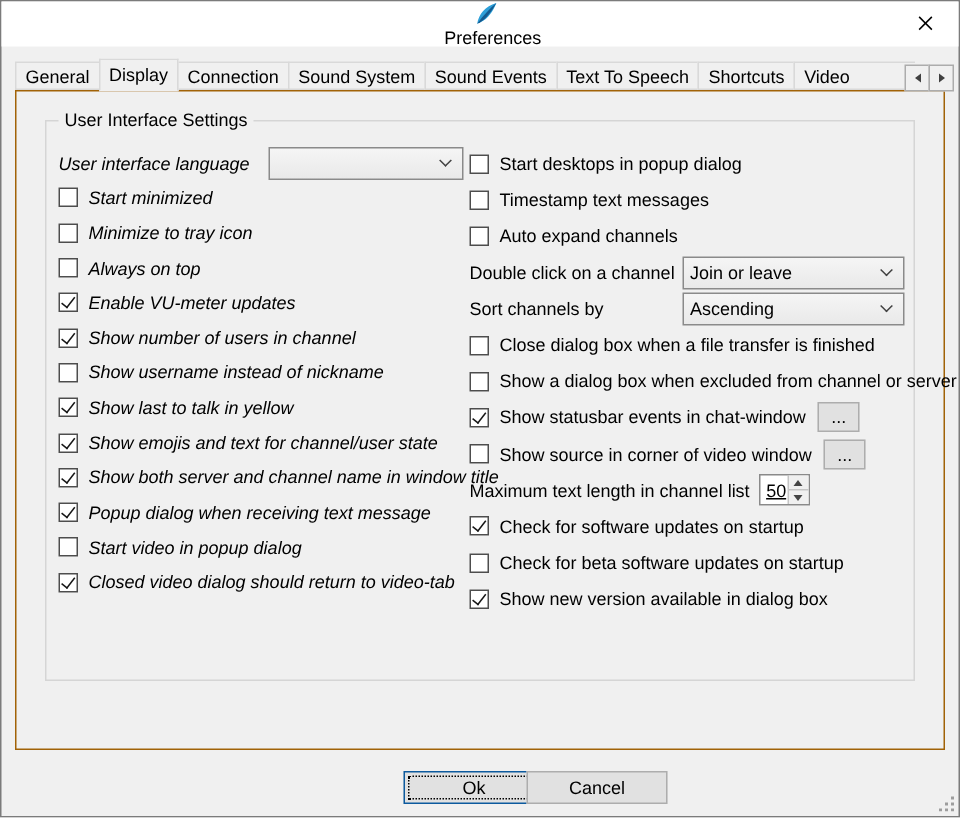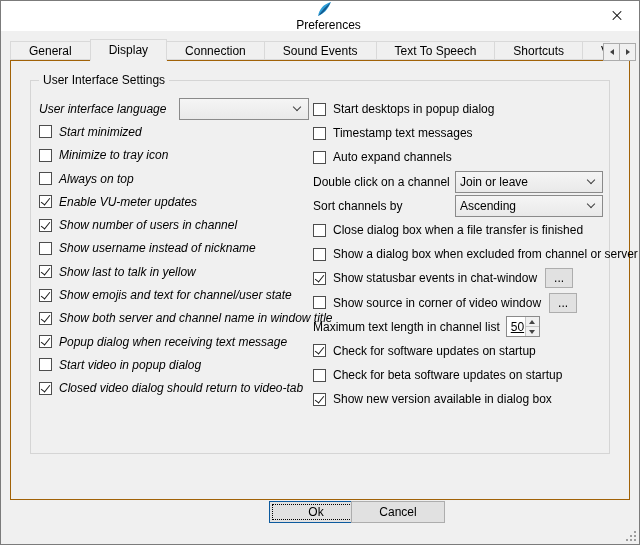--- a/index.html
+++ b/index.html
@@ -13,21 +13,21 @@
   .app-icon { width:17px; height:17px; flex:none; }
   .title { margin-left:8px; font-size:12px; }
   .close-btn { position:absolute; top:0; right:0; width:44px; height:30px; display:flex; align-items:center; justify-content:center; cursor:default; }
   .close-x { position:relative; width:10px; height:10px; }
   .close-x::before, .close-x::after { content:""; position:absolute; left:-1px; top:4px; width:12px; height:1px; background:#000; }
   .close-x::before { transform:rotate(45deg); }
   .close-x::after { transform:rotate(-45deg); }
 
   
   .tabbar { position:absolute; top:38px; left:9px; width:600px; height:22px; display:flex; align-items:flex-end; overflow:hidden; z-index:1; }
-  .tab { flex:none; height:19px; line-height:18px; padding:0 18px; margin-left:-1px; margin-bottom:1px; background:#f0f0f0; border:1px solid #d9d9d9; white-space:nowrap; }
+  .tab { flex:none; height:19px; line-height:18px; padding:0 6px; margin-left:-1px; margin-bottom:1px; background:#f0f0f0; border:1px solid #d9d9d9; white-space:nowrap; }
   .tab:first-child { margin-left:0; }
   .tab.active { height:22px; line-height:21px; margin-bottom:0; border-bottom:1px solid #f0f0f0; position:relative; z-index:2; }
   .tab.clipped { min-width:86px; }
   .tab-scroll { position:absolute; top:42px; right:3px; height:18px; display:flex; z-index:3; }
   .tsb { width:17px; height:18px; background:#f0f0f0; border:1px solid #acacac; display:flex; align-items:center; justify-content:center; }
   .tsb + .tsb { margin-left:-1px; }
   .arr-l { width:0; height:0; border-top:3.5px solid transparent; border-bottom:3.5px solid transparent; border-right:4.5px solid #404040; }
   .arr-r { width:0; height:0; border-top:3.5px solid transparent; border-bottom:3.5px solid transparent; border-left:4.5px solid #404040; }
 
   
@@ -62,21 +62,21 @@
   
   .spin { margin-left:6px; width:34px; height:21px; border:1px solid #8a8a8a; background:#fff; display:flex; }
   .spin-val { flex:1; display:flex; align-items:center; padding-left:4px; font-size:12px;text-decoration:underline; }
   .spin-btns { width:14px; display:flex; flex-direction:column; border-left:1px solid #c5c5c5; }
   .spin-up, .spin-down { flex:1; display:flex; align-items:center; justify-content:center; background:#f0f0f0; }
   .spin-down { border-top:1px solid #c5c5c5; }
   .spin-up::after { content:""; width:0; height:0; border-left:3px solid transparent; border-right:3px solid transparent; border-bottom:4px solid #444; }
   .spin-down::after { content:""; width:0; height:0; border-left:3px solid transparent; border-right:3px solid transparent; border-top:4px solid #444; }
 
   
-  .btn { position:absolute; top:500px; width:94px; height:22px; font-family:inherit; font-size:12px; background:#e1e1e1; border:1px solid #adadad; }
+  .btn { position:absolute; top:513px; width:94px; height:22px; font-family:inherit; font-size:12px; background:#e1e1e1; border:1px solid #adadad; }
   .btn.ok { left:268px; border:1px solid #0c5a9e; outline:1px dotted #000; outline-offset:-4px; }
   .btn.cancel { left:350px; }
 
   .grip { position:absolute; right:3px; bottom:3px; width:11px; height:11px; }
 </style>
 </head>
 <body>
 
 <div class="window">
 
@@ -90,20 +90,21 @@
     <span class="title">Preferences</span>
     <div class="close-btn">
       <span class="close-x"></span>
     </div>
   </div>
 
   <div class="tabbar">
       <div class="tab">General</div>
       <div class="tab active">Display</div>
       <div class="tab">Connection</div>
+      <div class="tab">Sound System</div>
       <div class="tab">Sound Events</div>
       <div class="tab">Text To Speech</div>
       <div class="tab">Shortcuts</div>
       <div class="tab clipped">Video</div>
     </div>
 
   <div class="tab-scroll">
     <div class="tsb">
       <span class="arr-l"></span>
     </div>

